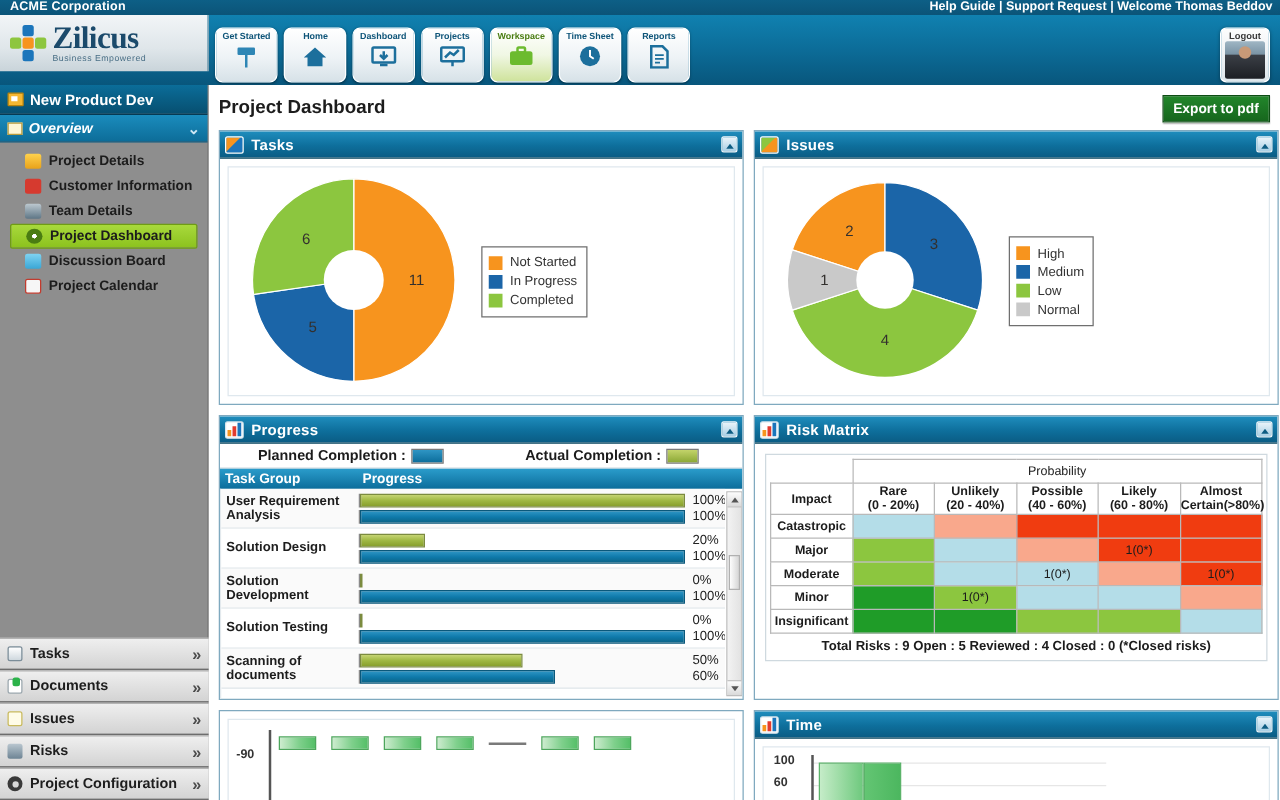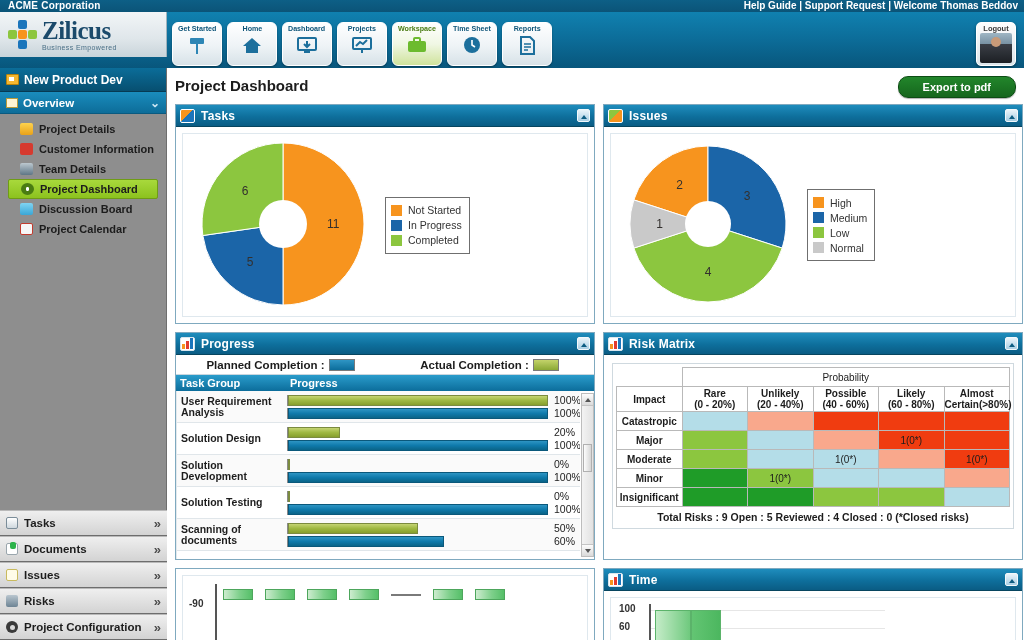--- a/index.html
+++ b/index.html
@@ -122,21 +122,21 @@
   }
   .ico-folder:after{
     content:"";position:absolute;left:2px;top:2px;width:5px;height:4px;
     background:#fff;
   }
   .ov-header{
     height:22px;background:linear-gradient(to bottom,#1a8cbd,#0d6d99);
     display:flex;align-items:center;padding:0 6px;gap:5px;
     border-bottom:1px solid #0a5a80;
   }
-  .ov-header .otxt{font-size:11.5px;font-weight:bold;color:#fff;flex:1;}
+  .ov-header .otxt{font-size:11.5px;font-weight:bold;color:#fff;flex:1;font-style:italic;}
   .chev{color:#cfe8f5;font-size:12px;font-weight:bold;line-height:8px;}
   .ico-sq{
     width:12px;height:10px;background:#fff6d5;border:1px solid #b89b3c;
     flex:0 0 auto;
   }
   .nav-list{padding:5px 0 0 0;}
   .nav-item{
     height:20px;display:flex;align-items:center;gap:6px;
     padding-left:12px;margin:0 8px 0 8px;cursor:pointer;
   }
@@ -175,23 +175,23 @@
     position:absolute;left:167px;top:0;right:0;height:572px;
     background:#ffffff;overflow:hidden;
   }
   .page-title{
     font-size:15px;font-weight:bold;color:#1c1c1c;
     padding:9px 0 0 8px;
   }
   .export-btn{
     position:absolute;right:8px;top:8px;
     background:linear-gradient(to bottom,#22862b,#16661d);
-    border:1px solid #0d4d14;border-radius:10px;
+    border:1px solid #0d4d14;border-radius:0;
     color:#fff;font-size:11px;font-weight:bold;
-    padding:4px 24px;cursor:pointer;
+    padding:4px 8px;cursor:pointer;
     box-shadow:0 1px 1px rgba(0,0,0,.3);
   }
 
   .grid{
     position:absolute;left:0;top:36px;right:0;bottom:0;
     display:grid;
     grid-template-columns:420px 420px;
     grid-template-rows:220px 228px 120px;
     gap:8px; padding:0 8px;
   }

